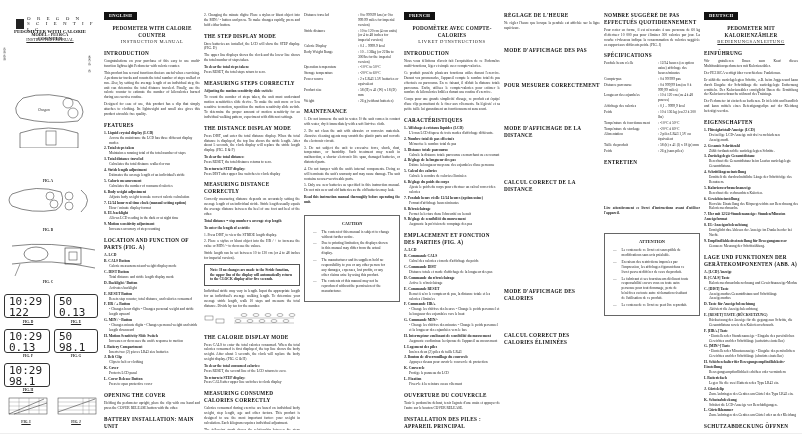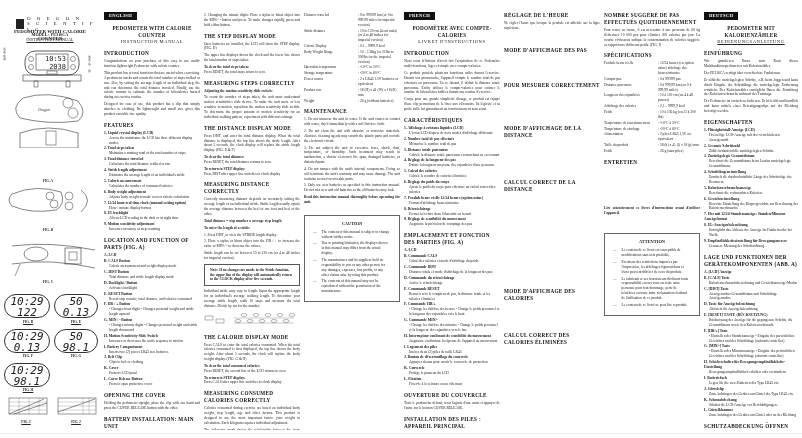--- a/index.html
+++ b/index.html
@@ -22,56 +22,40 @@
 .caution li{list-style:none;display:flex;gap:5px;margin:2px 0;}
 .caution li:before{content:"—";}
 .brand{text-align:center;margin-top:2px;}
 .brand .logo{display:inline-flex;align-items:center;gap:3px;}
 .brand .lg{width:10px;height:10px;background:#222;display:inline-block;}
 .brand .nm{font-size:5px;letter-spacing:2.5px;line-height:1.05;text-align:left;}
 .t-main{font-weight:bold;font-size:5px;text-align:center;margin-top:3px;}
 .t-sub{font-size:4.2px;text-align:center;}
 .fig{position:absolute;}
 .figlbl{font-size:3.5px;text-align:center;font-weight:bold;}
-.lcd{border:1.2px solid #333;border-radius:12px;font-family:"DejaVu Sans Mono",monospace;text-align:center;padding:1px 4px;line-height:1;font-style:italic;}
+.lcd{border:1.2px solid #333;border-radius:3px;font-family:"DejaVu Sans Mono",monospace;text-align:left;padding:1px 4px;line-height:1;}
 .lcd .a{font-size:11px;display:block;}
 .lcd .b{font-size:11px;display:block;}
 .spec{display:grid;grid-template-columns:52px 1fr;gap:0 2px;margin:1px 0;}
 .footer-line{position:absolute;left:0;right:0;bottom:4px;height:1px;background:#eee;}
 </style>
 </head>
 <body>
 
 <div class="page" style="left:0;width:100px;">
   <div class="brand" style="position:absolute;left:16px;top:14px;width:80px;">
     <div class="logo">
       <span class="lg"></span>
       <span class="nm"><span>O R E G O N</span><br><span>S C I E N T I F I C</span></span>
     </div>
   </div>
   <div class="t-main" style="position:absolute;left:2px;top:26px;width:96px;">PEDOMETER WITH CALORIE COUNTER</div>
   <div class="t-sub" style="position:absolute;left:2px;top:32px;width:96px;font-weight:bold;">MODEL : PE316CA</div>
   <div class="t-sub" style="position:absolute;left:2px;top:37px;width:96px;text-decoration:underline;">INSTRUCTION MANUAL</div>
 
-  <div class="fig" style="left:22px;top:50px;width:60px;height:30px;">
-    <svg width="60" height="38" viewBox="0 0 60 38">
-      <rect x="3" y="1" width="54" height="24" rx="10" fill="none" stroke="#333" stroke-width="0.8"></rect>
-      <rect x="14" y="4" width="32" height="16" fill="#fff" stroke="#333" stroke-width="0.6"></rect>
-      <text x="44" y="11" font-size="7" text-anchor="end" font-family="DejaVu Sans Mono, monospace" fill="#222">10:53</text>
-      <text x="44" y="19" font-size="7" text-anchor="end" font-family="DejaVu Sans Mono, monospace" fill="#222">2038</text>
-      <circle cx="9" cy="9" r="2.5" fill="none" stroke="#333" stroke-width="0.5"></circle>
-      <circle cx="9" cy="17" r="2.5" fill="none" stroke="#333" stroke-width="0.5"></circle>
-      <circle cx="51" cy="9" r="2.5" fill="none" stroke="#333" stroke-width="0.5"></circle>
-      <circle cx="51" cy="17" r="2.5" fill="none" stroke="#333" stroke-width="0.5"></circle>
-      <rect x="25" y="21" width="10" height="3" fill="none" stroke="#333" stroke-width="0.5"></rect>
-      <rect x="1" y="25" width="58" height="6" fill="none" stroke="#333" stroke-width="0.6"></rect>
-      <rect x="12" y="31" width="4" height="6" fill="none" stroke="#333" stroke-width="0.5"></rect>
-      <rect x="44" y="31" width="4" height="6" fill="none" stroke="#333" stroke-width="0.5"></rect>
-    </svg>
-  </div>
 
   <div style="position:absolute;left:3px;top:48px;font-size:3px;line-height:3.3px;">
     <div>Ⓐ</div>
       <div>Ⓑ</div>
       <div>Ⓒ</div>
       <div>Ⓓ</div>
   </div>
   <div style="position:absolute;left:88px;top:56px;font-size:3px;line-height:3.3px;">
     <div>Ⓔ</div>
       <div>Ⓕ</div>

